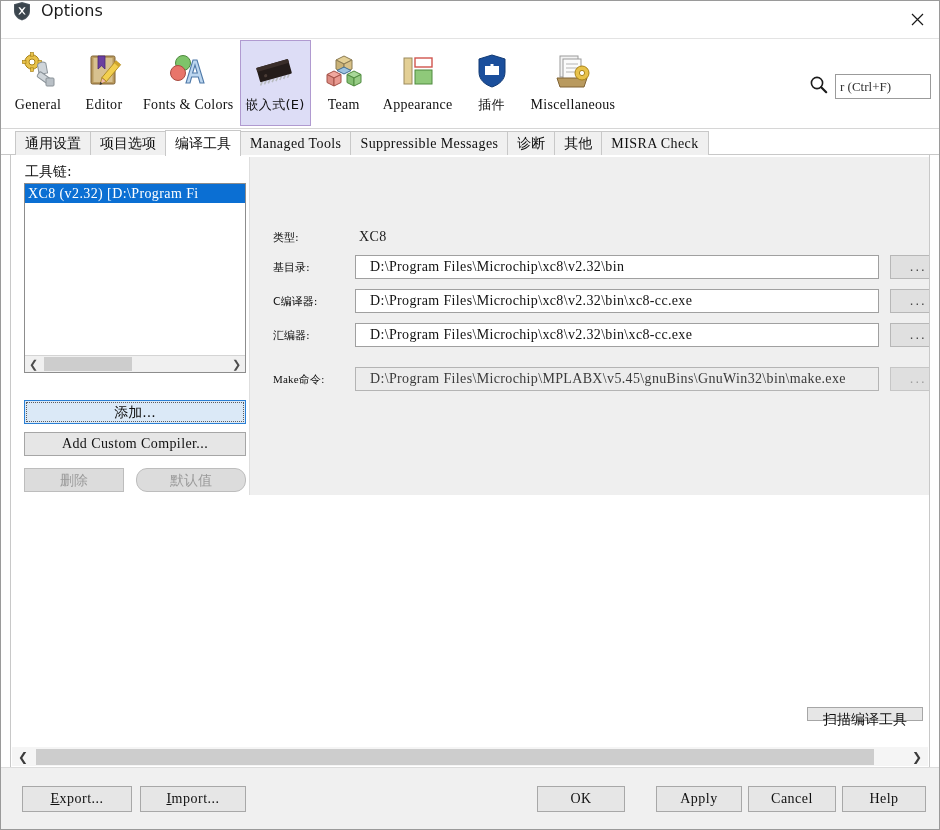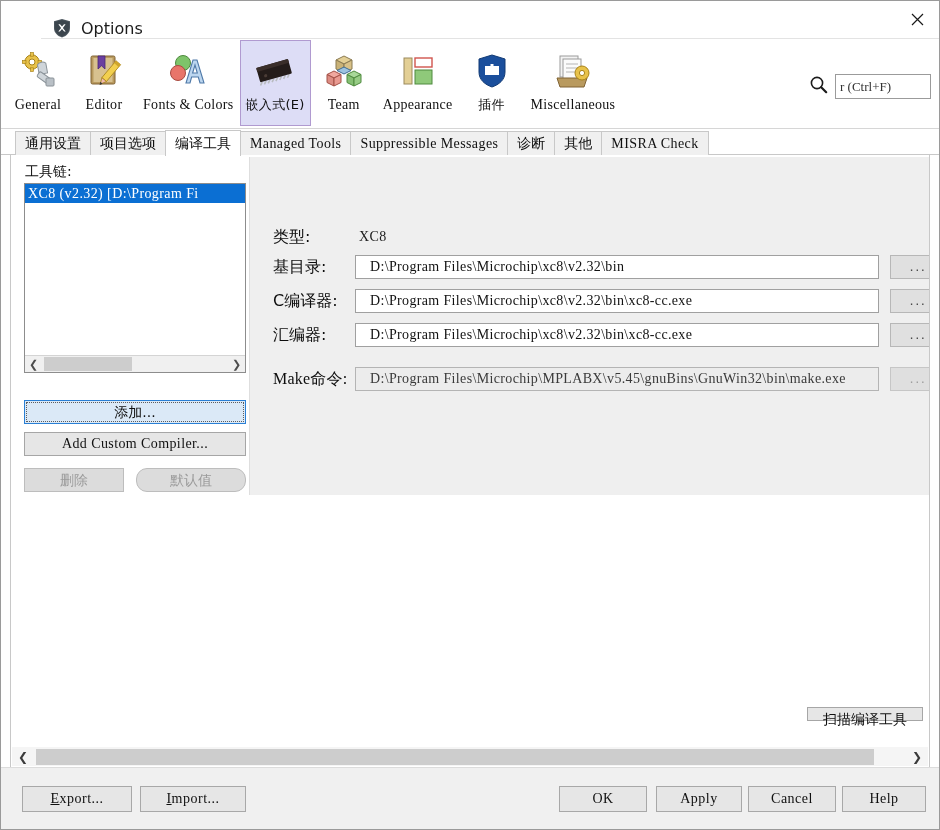--- a/index.html
+++ b/index.html
@@ -17,24 +17,23 @@
     border: 1px solid #9a9a9a;
     display: flex;
     flex-direction: column;
   }
 
   
   .titlebar {
     height: 38px;
     flex: 0 0 38px;
     display: flex;
-    align-items: flex-end;
+    align-items: flex-start;
     background: #ffffff;
     border-bottom: 1px solid #e3e3e3;
-    margin-left: 40px;
   }
   .title-icon {
     width: 20px; height: 20px;
     margin-left: 11px;
     position: relative;
   }
   .title-text {
     margin-left: 9px;
     font-size: 16px;
     color: #1b1b1b;
@@ -277,21 +276,21 @@
   
   .frow {
     position: absolute;
     display: flex;
     align-items: center;
     height: 24px;
   }
   .flabel {
     width: 82px;
     text-align: left;
-    font-size: 16px;
+    font-size: 11px;
     color: #0d0d0d;
     font-family: "DejaVu Sans", sans-serif;
     white-space: nowrap;
   }
   .flabel.mono { font-family: "Liberation Serif", serif; letter-spacing: .2px; }
   .fvalue-static {
     font-family: "Liberation Serif", serif;
     font-size: 14px;
     letter-spacing: .4px;
     color: #1b1b1b;
@@ -378,21 +377,21 @@
     letter-spacing: .5px;
     color: #0f0f0f;
     background: #e6e6e6;
     border: 1px solid #a8a8a8;
     text-align: center;
     cursor: default;
   }
   .fbtn u { text-decoration: underline; }
   .fbtn.export { left: 21px; width: 110px; }
   .fbtn.import { left: 139px; width: 106px; }
-  .fbtn.ok     { left: 558px; width: 88px; }
+  .fbtn.ok     { left: 536px; width: 88px; }
   .fbtn.apply  { left: 655px; width: 86px; }
   .fbtn.cancel { left: 747px; width: 88px; }
   .fbtn.help   { left: 841px; width: 84px; }
 </style>
 </head>
 <body>
 
 <div class="window">
 
   <div class="titlebar">

